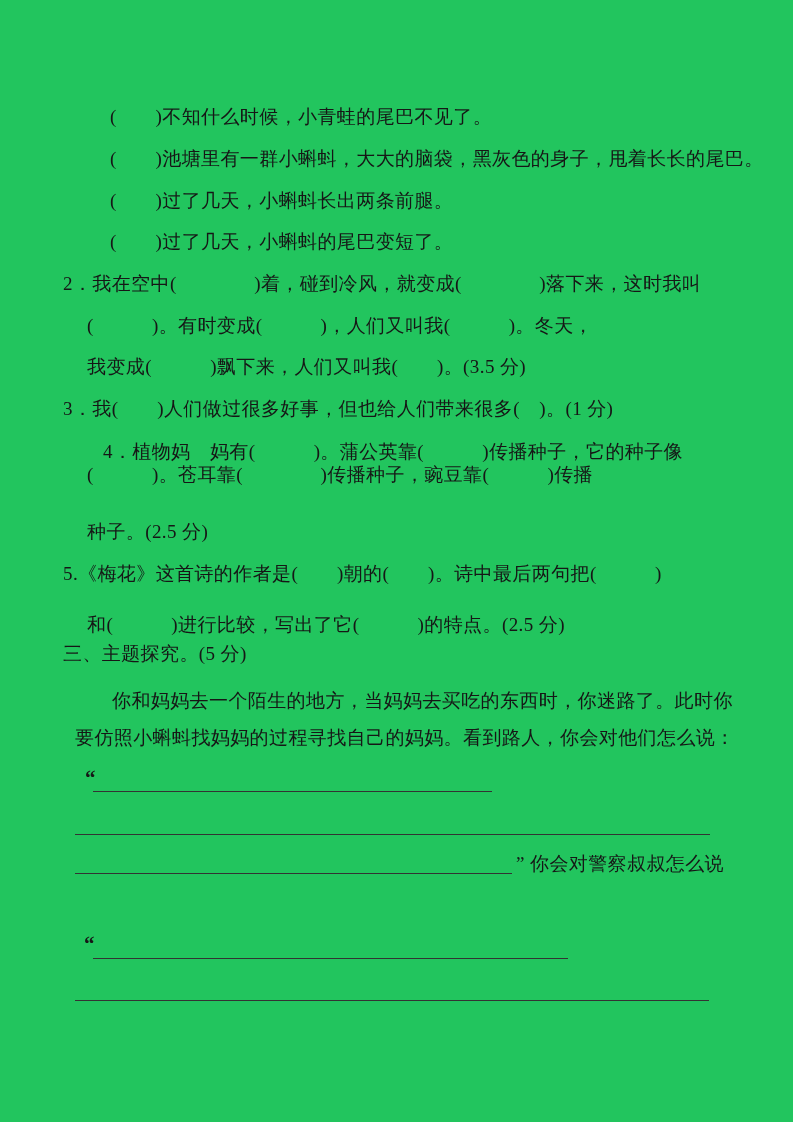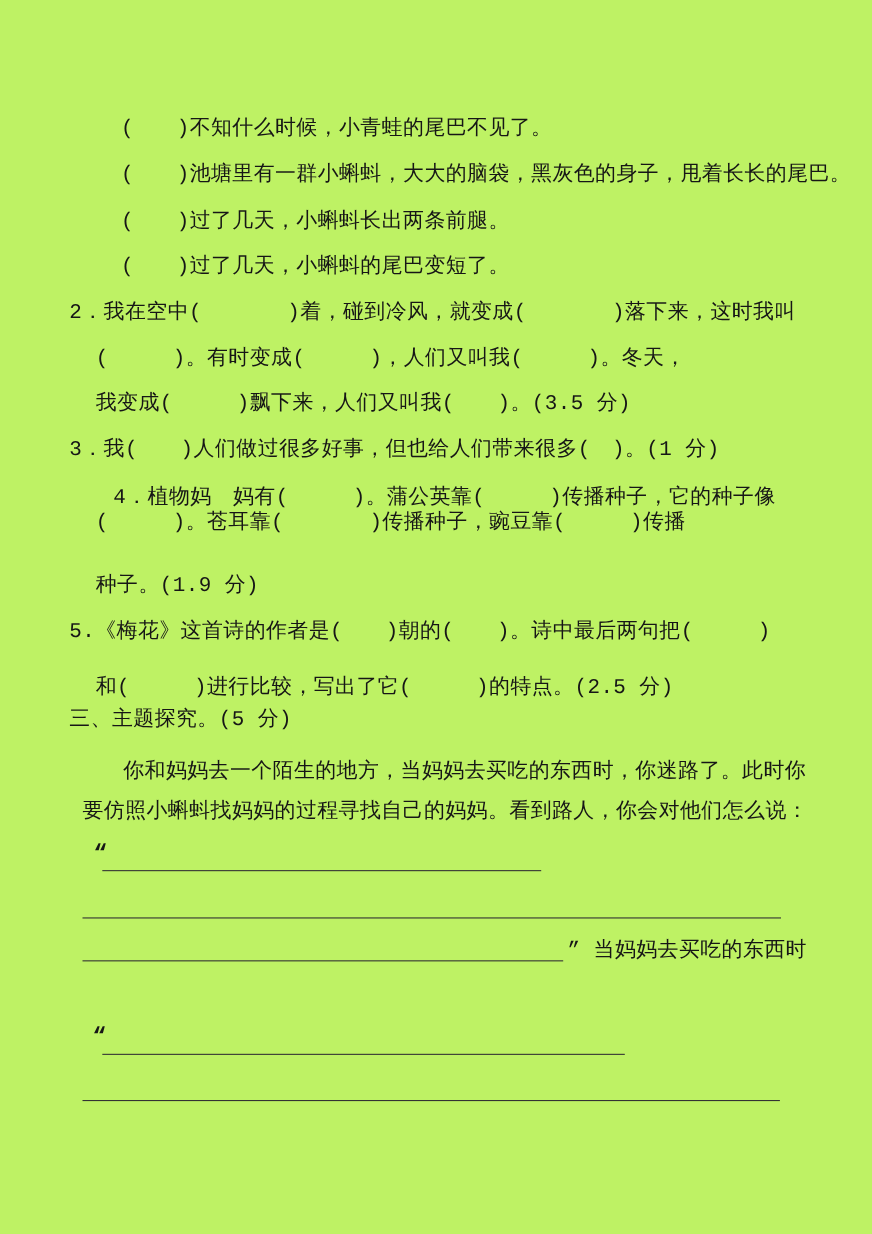--- a/index.html
+++ b/index.html
@@ -4,22 +4,22 @@
 <style>
   html, body {
     margin: 0;
     padding: 0;
     background: #ffffff;
   }
   .page {
     position: relative;
     width: 793px;
     height: 1122px;
-    background: #bef264;
-    font-family: Liberation Mono, monospace;
+    background: #22c55e;
+    font-family: Liberation Serif, serif;
     font-size: 19px;
     color: #161616;
     overflow: hidden;
   }
   .tline {
     position: absolute;
     white-space: pre;
     letter-spacing: 0.4px;
     line-height: 22px;
   }
@@ -46,37 +46,37 @@
   <div class="tline" style="left:110px; top:231px;">(　　)过了几天，小蝌蚪的尾巴变短了。</div>
 
   <div class="tline" style="left:63px; top:273px;">2．我在空中(　　　　)着，碰到冷风，就变成(　　　　)落下来，这时我叫</div>
   <div class="tline" style="left:87px; top:315px;">(　　　)。有时变成(　　　)，人们又叫我(　　　)。冬天，</div>
   <div class="tline" style="left:87px; top:356px;">我变成(　　　)飘下来，人们又叫我(　　)。(3.5 分)</div>
 
   <div class="tline" style="left:63px; top:398px;">3．我(　　)人们做过很多好事，但也给人们带来很多(　)。(1 分)</div>
 
   <div class="tline" style="left:63px; top:441px;margin-left:40px;">4．植物妈　妈有(　　　)。蒲公英靠(　　　)传播种子，它的种子像</div>
   <div class="tline" style="left:87px; top:464px;">(　　　)。苍耳靠(　　　　)传播种子，豌豆靠(　　　)传播</div>
-  <div class="tline" style="left:87px; top:521px;">种子。(1.9 分)</div>
+  <div class="tline" style="left:87px; top:521px;">种子。(2.5 分)</div>
 
   <div class="tline" style="left:63px; top:563px;">5.《梅花》这首诗的作者是(　　)朝的(　　)。诗中最后两句把(　　　)</div>
   <div class="tline" style="left:87px; top:614px;">和(　　　)进行比较，写出了它(　　　)的特点。(2.5 分)</div>
 
   <div class="tline" style="left:63px; top:643px;">三、主题探究。(5 分)</div>
 
   <div class="tline" style="left:112px; top:690px;">你和妈妈去一个陌生的地方，当妈妈去买吃的东西时，你迷路了。此时你</div>
   <div class="tline" style="left:75px; top:727px;">要仿照小蝌蚪找妈妈的过程寻找自己的妈妈。看到路人，你会对他们怎么说：</div>
 
   <div class="quote" style="left:85px; top:766px;">“</div>
   <div class="blank-line" style="left:93px; top:791px; width:399px;"></div>
 
   <div class="blank-line" style="left:75px; top:834px; width:635px;"></div>
 
   <div class="blank-line" style="left:75px; top:873px; width:437px;"></div>
-  <div class="tline" style="left:516px; top:853px;">” 当妈妈去买吃的东西时</div>
+  <div class="tline" style="left:516px; top:853px;">” 你会对警察叔叔怎么说</div>
 
 
   <div class="quote" style="left:84px; top:932px;">“</div>
   <div class="blank-line" style="left:93px; top:958px; width:475px;"></div>
 
   <div class="blank-line" style="left:75px; top:1000px; width:634px;"></div>
 
 </div>
 
 </body></html>

